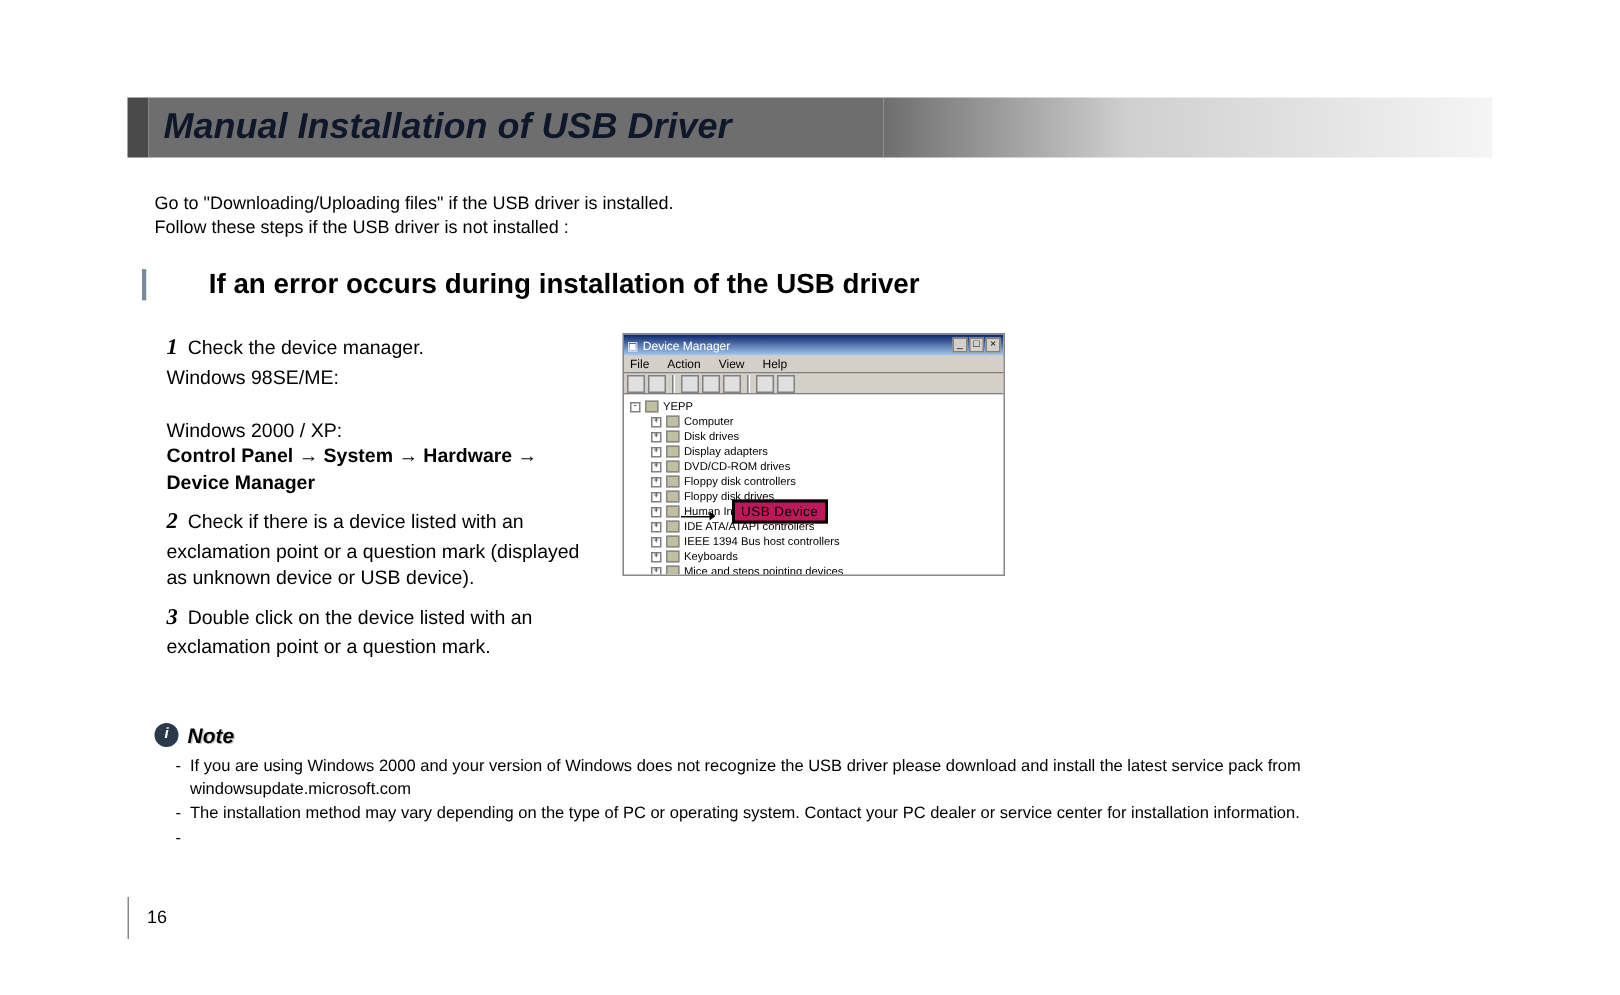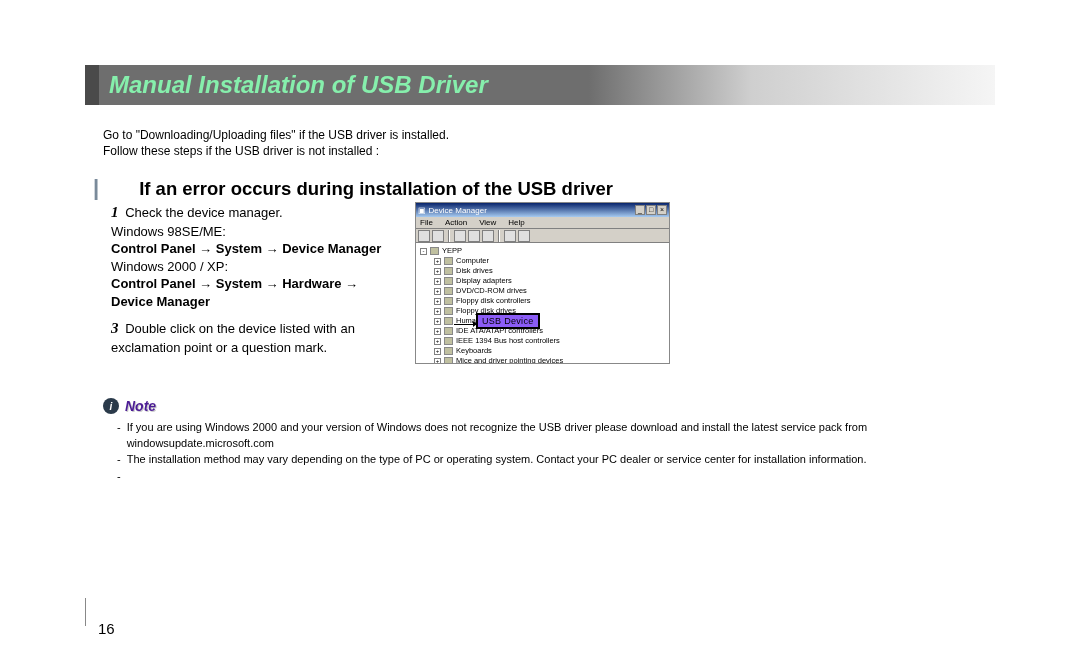--- a/index.html
+++ b/index.html
@@ -22,21 +22,21 @@
     align-items: stretch;
     height: 40px;
   }
   .title-left {
     width: 14px;
     background: #4a4a4a;
   }
   .title-main {
     flex: 0 0 490px;
     background: #6e6e6e;
-    color: #86efac;
+    color: #0f172a;
     font-size: 24px;
     font-weight: bold;
     padding-left: 10px;
     display: flex;
     align-items: center;
     font-style: italic;
   }
   .title-fade {
     flex: 1;
     background: linear-gradient(to right, #6e6e6e 0%, #cfcfcf 40%, #f5f5f5 100%);
@@ -65,21 +65,21 @@
   }
   .section-title {
     font-size: 18.5px;
     font-weight: bold;
     color: #000;
     margin-left: 34px;
   }
   .content-row {
     display: flex;
     gap: 24px;
-    margin-top: 2px;
+    margin-top: 22px;
     margin-left: 18px;
   }
   .steps {
     flex: 0 0 280px;
     font-size: 13px;
     line-height: 1.35;
   }
   .step {
     margin-bottom: 8px;
   }
@@ -151,23 +151,23 @@
   .tree-box { width:7px; height:7px; border:1px solid #808080; font-size:6px; line-height:5px; text-align:center; color:#000; flex-shrink:0;}
   .tree-icon-node { width:9px; height:8px; background:#c0c0a0; border:0.5px solid #888; flex-shrink:0;}
   .tree-text { color:#000; }
   .indent-1 { padding-left: 14px; }
   .highlight-box {
     border:2px solid #000;
     padding:1px 4px;
     font-size:9px;
     letter-spacing:0.3px;
     position:absolute;
-    left:60px;
+    left:72px;
     bottom:34px;
-    background:#8b5cf6;
+    background:#be185d;
   }
   .arrow-line {
     position:absolute;
     left:38px;
     bottom:38px;
     width:22px;
     height:1px;
     background:#000;
   }
   .arrow-head {
@@ -194,37 +194,37 @@
     background:#2a3a4a;
     color:#fff;
     font-size:10px;
     font-style:italic;
     font-weight:bold;
     display:flex; align-items:center; justify-content:center;
   }
   .note-label {
     font-style: italic;
     font-weight: bold;
-    color:#4c1d95;
+    color:#000000;
     font-size:14px;
     text-shadow: 1px 1px 0 #ccc;
   }
   .note-list {
     font-size:11px;
     line-height:1.4;
     margin-left:14px;
     color:#000;
   }
   .note-item { display:flex; gap:6px; margin-bottom:1px; }
   .note-item .dash { flex-shrink:0; }
   .page-num {
     position:absolute;
     left: 98px;
-    top: 620px;
-    font-size:15px;
+    top: 604px;
+    font-size:12px;
     color:#000;
   }
   .side-line {
     position:absolute;
     left: 85px;
     top: 598px;
     width: 1px;
     height: 28px;
     background:#888;
   }
@@ -249,24 +249,28 @@
       <span class="section-bar">|</span>
       <span class="section-title">If an error occurs during installation of the USB driver</span>
     </div>
 
     <div class="content-row">
       <div class="steps">
         <div class="step">
           <span class="step-num">1</span>
           <span>Check the device manager.</span><br>
           <span>Windows 98SE/ME:</span><br>
-          <span class="bold">Control Panel → System → Device Manager</span><br>
+          <br>
           <span>Windows 2000 / XP:</span><br>
           <span class="bold">Control Panel → System → Hardware →</span><br>
           <span class="bold">Device Manager</span>
+        </div>
+        <div class="step">
+          <span class="step-num">2</span>
+          <span>Check if there is a device listed with an exclamation point or a question mark (displayed as unknown device or USB device).</span>
         </div>
         <div class="step">
           <span class="step-num">3</span>
           <span>Double click on the device listed with an exclamation point or a question mark.</span>
         </div>
       </div>
 
       <div class="devmgr">
         <div class="dm-title">
           <div class="dm-title-left">
@@ -348,21 +352,21 @@
               <span class="tree-text">IEEE 1394 Bus host controllers</span>
             </div>
             <div class="tree-row indent-1">
               <span class="tree-box">+</span>
               <span class="tree-icon-node"></span>
               <span class="tree-text">Keyboards</span>
             </div>
             <div class="tree-row indent-1">
               <span class="tree-box">+</span>
               <span class="tree-icon-node"></span>
-              <span class="tree-text">Mice and driver pointing devices</span>
+              <span class="tree-text">Mice and steps pointing devices</span>
             </div>
           </div>
         <div class="arrow-line"></div>
         <div class="arrow-head"></div>
         <div class="highlight-box">USB Device</div>
       </div>
     </div>
   </div>
 
   <div class="note-section">

